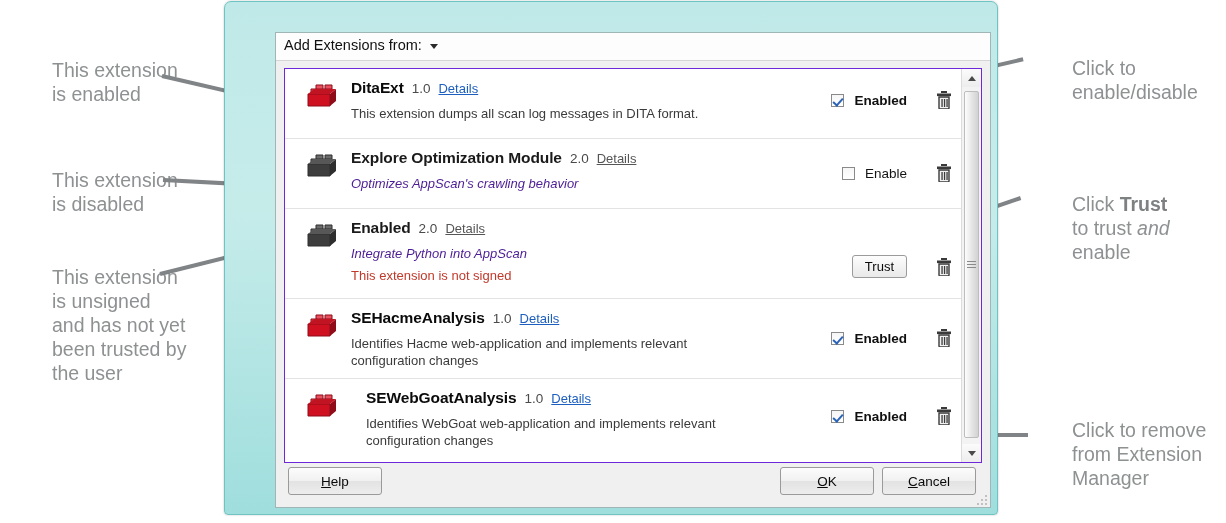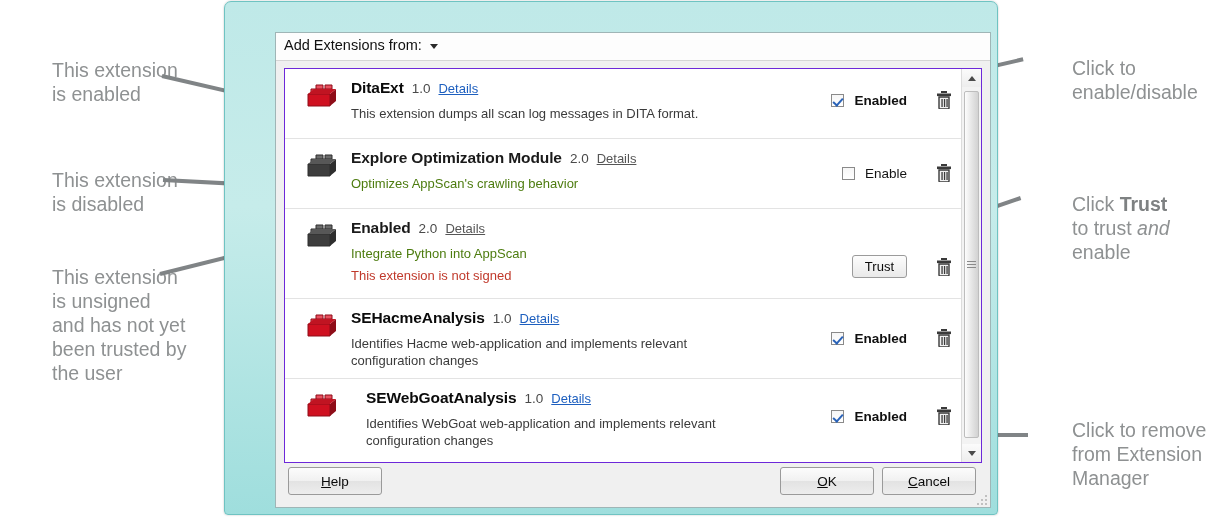--- a/index.html
+++ b/index.html
@@ -123,21 +123,21 @@
   .ext-ver{font-size:13.5px;color:#4a4a4a;}
   .ext-details{
     font-size:13px;color:#1d5fbf;text-decoration:underline;cursor:pointer;
   }
   .ext-details.dim{color:#555;}
   .ext-desc{
     margin-top:6px;
     font-size:13px;color:#3b3b3b;line-height:17px;
     max-width:470px;
   }
-  .ext-desc.dim{color:#4d7c0f;}
+  .ext-desc.dim{color:#4c1d95;font-style:italic;}
   .ext-warn{
     margin-top:6px;
     font-size:13px;color:#c0392b;
   }
   .row-ctrl{
     position:absolute;right:10px;
     display:flex;align-items:center;
     gap:30px;
   }
   .chk-wrap{display:flex;align-items:center;gap:10px;cursor:pointer;}

